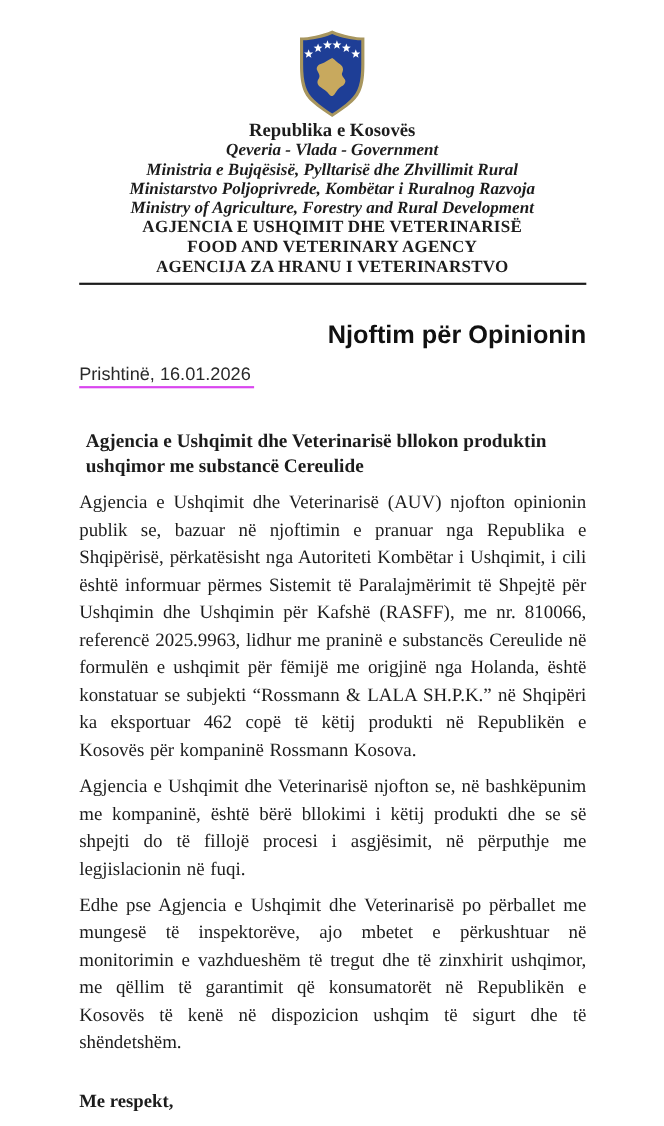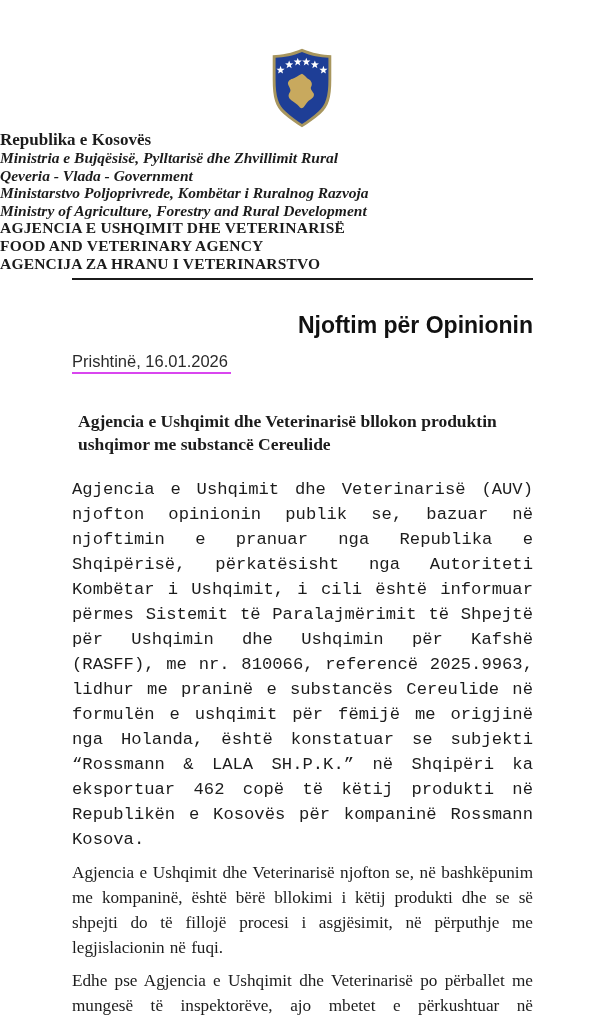--- a/index.html
+++ b/index.html
@@ -6,21 +6,21 @@
   .page {
     position: relative;
     width: 604px;
     height: 1024px;
     margin: 0 auto;
     background: #ffffff;
     color: #1c1c1c;
     overflow: hidden;
   }
   
-  .letterhead { padding-top: 48px; text-align: left; }
+  .letterhead { padding-top: 27px; text-align: center; }
   .emblem { width: 92px; height: 80px; display: block; margin: 0 auto 2px; }
   .lh-line { white-space: nowrap; }
   .lh-state    { font: 700 17px/19px "Liberation Serif", serif; }
   .lh-state2   { font: 700 19px/21.5px "Liberation Serif", serif; }
   .lh-italic   { font: italic 700 15.5px/17.5px "Liberation Serif", serif; }
   .lh-agency   { font: 700 15.5px/18px "Liberation Serif", serif; letter-spacing: 0.2px; }
   .rule {
     border: none;
     border-top: 2px solid #1b1b1b;
     width: 461px;
@@ -46,21 +46,21 @@
     font: 700 17.5px/23px "Liberation Serif", serif;
     text-align: left;
     margin: 36px 6px 0;
   }
   .para {
     font: 17.2px/25px "Liberation Serif", serif;
     text-align: justify;
     word-spacing: 0.05em;
     margin: 8px 0 0;
   }
-  .para.first { margin-top: 21px; font-family: Liberation Mono, monospace; }
+  .para.first { margin-top: 9px; }
   
   .signoff { margin-top: 30px; font: 700 17px/22px "Liberation Serif", serif; }
 </style>
 </head>
 <body>
 
 <div class="page">
 
   <header class="letterhead">
     <svg class="emblem" viewBox="0 0 100 112" aria-hidden="true">
@@ -74,22 +74,22 @@
         <use href="#star" transform="translate(32,23.5)"></use>
         <use href="#star" transform="translate(44,19.5)"></use>
         <use href="#star" transform="translate(56,19.5)"></use>
         <use href="#star" transform="translate(68,23.5)"></use>
         <use href="#star" transform="translate(80,31)"></use>
       </g>
       <path d="M50 36 C54 38 56 42 60 44 C63 46 65 50 63 54 C61 57 64 60 66 63 C68 66 66 70 62 72 C58 74 56 78 53 82 C51 85 48 85 46 82 C43 78 39 76 35 73 C31 70 30 66 33 62 C35 59 33 56 31 52 C29 48 32 44 37 43 C41 42 45 38 50 36 Z" fill="#c8a95e"></path>
     </svg>
 
     <div class="lh-line lh-state">Republika e Kosovës</div>
+    <div class="lh-line lh-italic">Qeveria - Vlada - Government</div>
     <div class="lh-line lh-italic">Ministria e Bujqësisë, Pylltarisë dhe Zhvillimit Rural</div>
-    <div class="lh-line lh-italic">Qeveria - Vlada - Government</div>
     <div class="lh-line lh-italic">Ministarstvo Poljoprivrede, Kombëtar i Ruralnog Razvoja</div>
     <div class="lh-line lh-italic">Ministry of Agriculture, Forestry and Rural Development</div>
     <div class="lh-line lh-agency">AGJENCIA E USHQIMIT DHE VETERINARISË</div>
     <div class="lh-line lh-agency">FOOD AND VETERINARY AGENCY</div>
     <div class="lh-line lh-agency">AGENCIJA ZA HRANU I VETERINARSTVO</div>
     <hr class="rule">
   </header>
 
   <main class="notice">
     <h1 class="notice-heading">Njoftim për Opinionin</h1>

